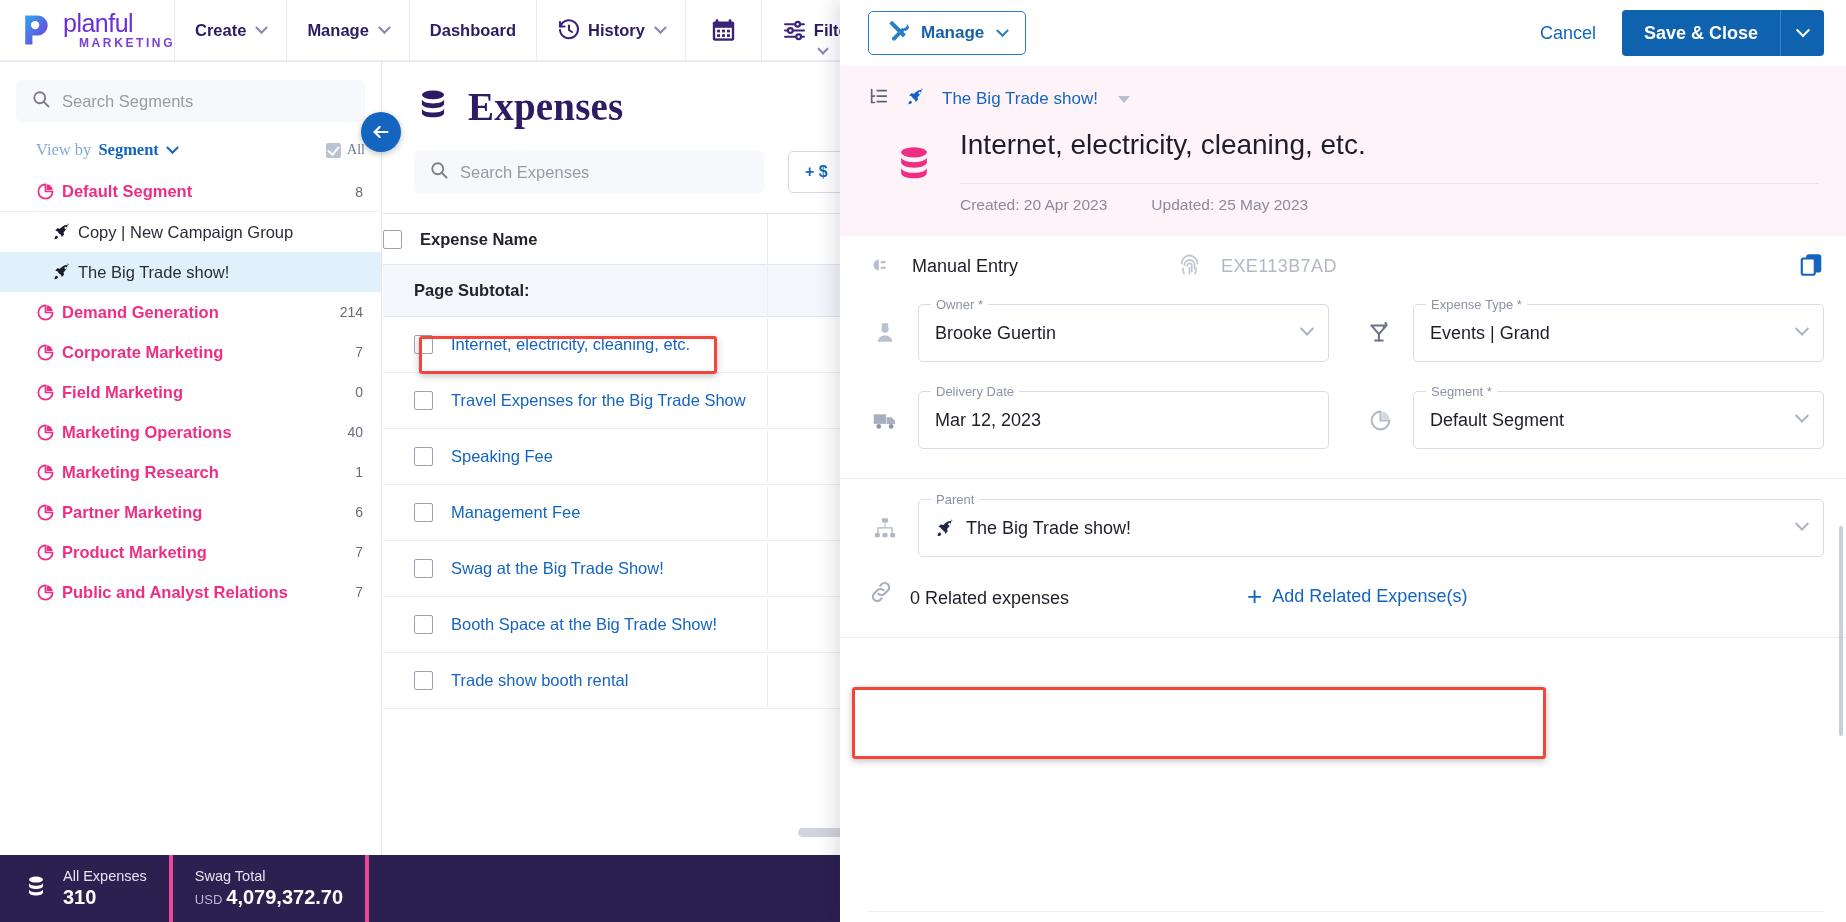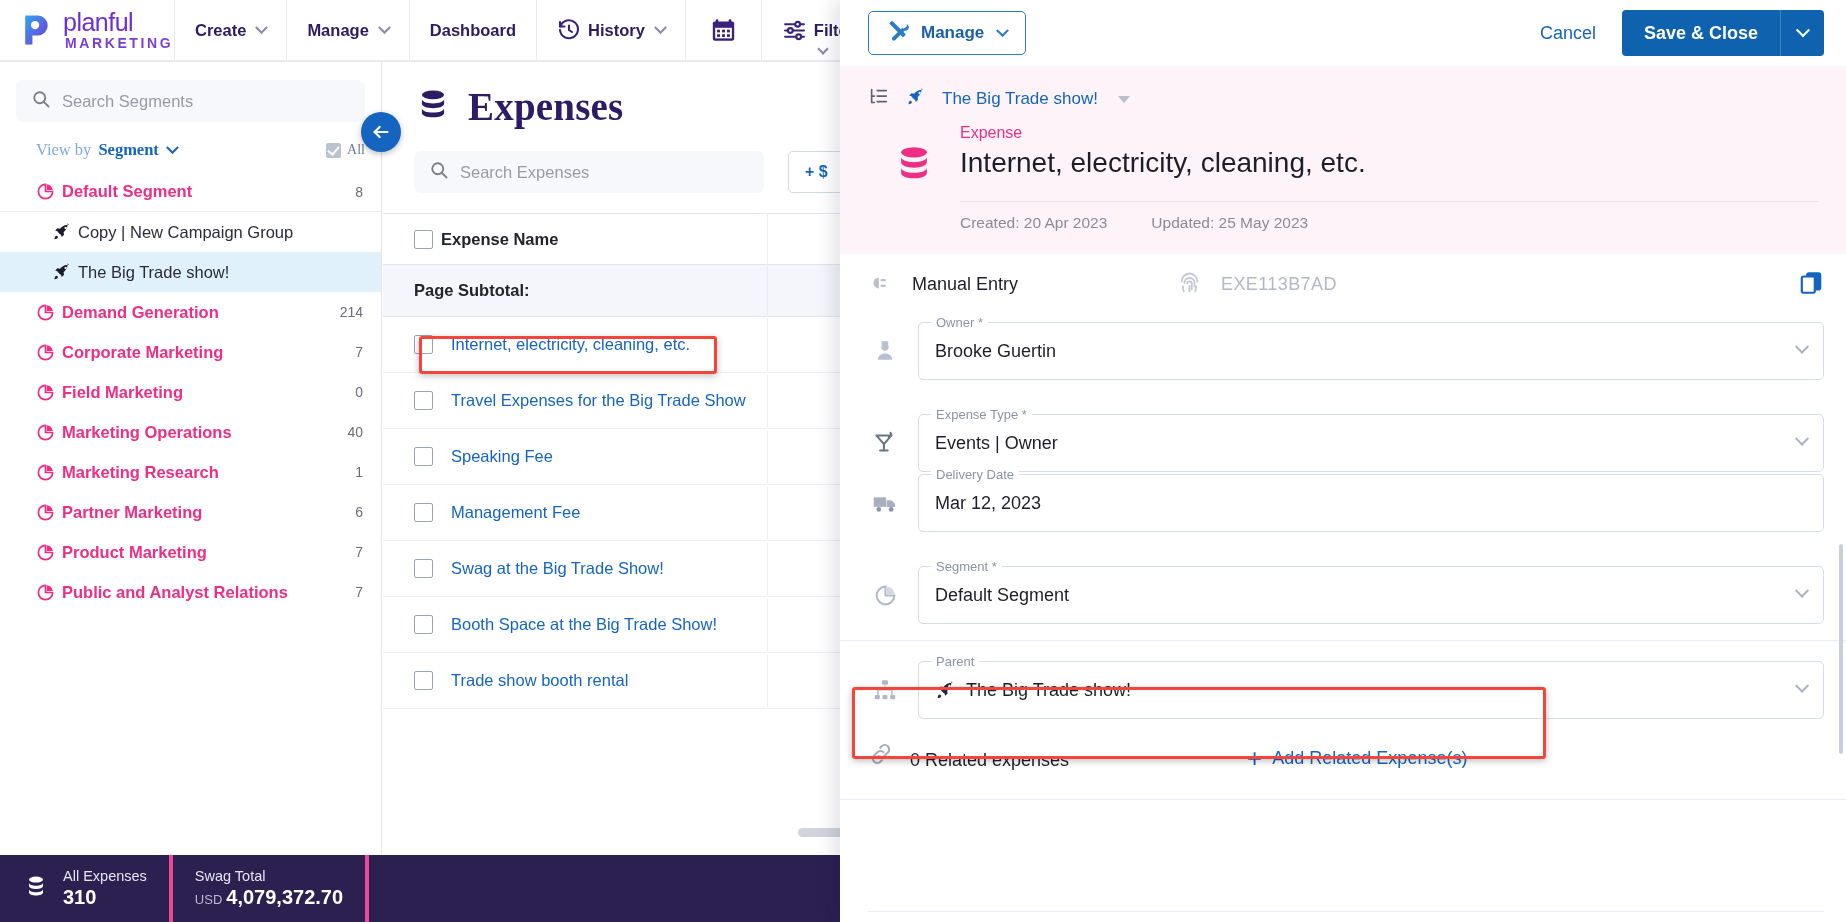--- a/index.html
+++ b/index.html
@@ -21,22 +21,22 @@
     width: 175px; display: flex; align-items: center; gap: 9px;
     padding-left: 18px; border-right: 1px solid #e9eaf2;
   }
   .logo-mark { width: 36px; height: 36px; flex: none; }
   .logo-text { line-height: 1; }
   .logo-word {
     font-size: 25px; color: #6d2fd4; letter-spacing: -0.5px;
     font-weight: 400; display: block;
   }
   .logo-sub {
-    font-size: 14px; color: #7b3fd6; letter-spacing: 2.6px;
-    font-weight: 600; display: block; margin-top: 1px; margin-left: 2px;
+    font-size: 12px; color: #7b3fd6; letter-spacing: 2.6px;
+    font-weight: 600; display: block; margin-top: 1px; margin-left: 16px;
   }
   .nav-item {
     display: flex; align-items: center; gap: 7px; padding: 0 20px;
     color: #2d1b63; font-size: 16.5px; font-weight: 700;
     border-right: 1px solid #e9eaf2; position: relative;
     cursor: pointer; white-space: nowrap;
   }
   .nav-item.plain { font-weight: 700; }
   .chev {
     display: inline-block; width: 9px; height: 9px;
@@ -169,21 +169,21 @@
   }
 
   
   .tbl { margin-top: 20px; }
   .tbl-head {
     display: flex; border-top: 1px solid #e1e5ee; border-bottom: 1px solid #e1e5ee;
     height: 52px; align-items: center;
   }
   .th {
     font-size: 16.5px; font-weight: 700; color: #23232e;
-    display: flex; align-items: center; gap: 8px; padding-left: 31px;
+    display: flex; align-items: center; gap: 18px; 
   }
   .col-name { width: 385px; border-right: 1px solid #e9edf4; height: 52px; display:flex; align-items:center; }
   .col-amt  { width: 190px; border-right: 1px solid #e9edf4; height: 52px; display:flex; align-items:center; justify-content:flex-end; padding-right: 22px; }
   .col-more { flex: 1; height: 52px; }
   .cbox {
     width: 19px; height: 19px; border: 1.6px solid #9aa3b2; border-radius: 2px;
     background: #fff; flex: none; cursor: pointer;
   }
   .subtotal-row {
     display: flex; height: 52px; align-items: center;
@@ -282,21 +282,21 @@
   .panel-body { flex: 1; overflow: hidden; position: relative; }
   .entry-row {
     display: flex; align-items: center; height: 62px;
     padding: 0 22px 0 28px; gap: 18px; border-bottom: 1px solid transparent;
   }
   .entry-label { font-size: 18px; color: #1e1e2a; }
   .entry-code { color: #b4b8c6; font-size: 18px; letter-spacing: .4px; }
   .copy-btn { margin-left: auto; cursor: pointer; }
 
   .fields { padding: 6px 22px 0 28px; }
-  .field-row { display: flex; gap: 34px; margin-bottom: 2px; flex-direction: column; }
+  .field-row { display: flex; gap: 34px; margin-bottom: 29px; }
   .field { flex: 1; display: flex; align-items: center; gap: 16px; }
   .field-ico { width: 34px; flex: none; display: flex; justify-content: center; }
   .fld-box {
     flex: 1; position: relative; border: 1px solid #d6dce8; border-radius: 5px;
     height: 58px; display: flex; align-items: center; padding: 0 16px;
     background: #fff;
   }
   .fld-legend {
     position: absolute; top: -8px; left: 12px; background: #fff;
     padding: 0 5px; font-size: 13px; color: #8d93a5;
@@ -812,21 +812,20 @@
 
       <div class="hero-body">
         <div class="hero-ico">
           <svg width="44" height="44" viewBox="0 0 24 24" fill="#ed2e84">
             <ellipse cx="12" cy="5.6" rx="7" ry="2.8"></ellipse>
             <path d="M5 8.2c0 1.55 3.13 2.8 7 2.8s7-1.25 7-2.8v3c0 1.55-3.13 2.8-7 2.8s-7-1.25-7-2.8z"></path>
             <path d="M5 14c0 1.55 3.13 2.8 7 2.8s7-1.25 7-2.8v3c0 1.55-3.13 2.8-7 2.8s-7-1.25-7-2.8z"></path>
           </svg>
         </div>
         <div class="hero-main">
-          <div class="hero-kind">Expense</div>
           <div class="hero-title">Internet, electricity, cleaning, etc.</div>
           <div class="hero-rule"></div>
           <div class="hero-meta">
             <span>Created: 20 Apr 2023</span>
             <span>Updated: 25 May 2023</span>
           </div>
         </div>
       </div>
     </div>
 
@@ -882,21 +881,21 @@
             <span class="field-ico">
               <svg width="26" height="26" viewBox="0 0 24 24" fill="none" stroke="#6b7485" stroke-width="1.9" stroke-linecap="round" stroke-linejoin="round">
                 <path d="M4 5h14L11 13z"></path>
                   <path d="M11 13v6"></path>
                   <path d="M7.5 19h7"></path>
                 <path d="M15.5 6.5c2.5-1 3-3 1.5-3.8"></path>
               </svg>
             </span>
             <div class="fld-box">
               <span class="fld-legend">Expense Type *</span>
-              <span class="fld-val">Events | Owner</span>
+              <span class="fld-val">Events | Grand</span>
               <span class="fld-caret"><i class="chev-g"></i></span>
             </div>
           </div>
         </div>
 
         <div class="field-row">
           <div class="field">
             <span class="field-ico">
               <svg width="27" height="27" viewBox="0 0 24 24" fill="#a8b0bf">
                 <path d="M1.5 6.5h11v8.5h-11z"></path>

